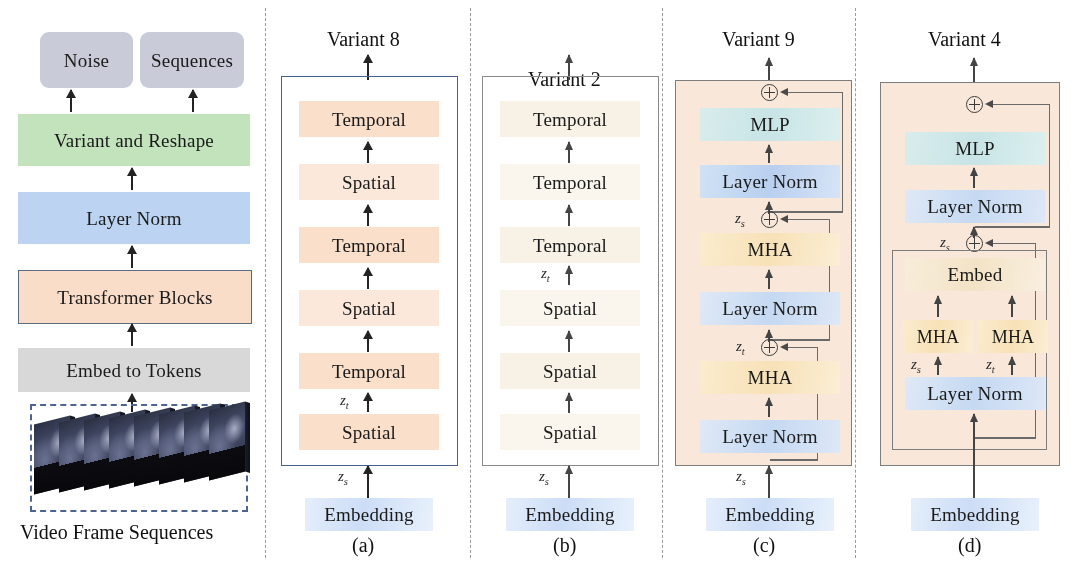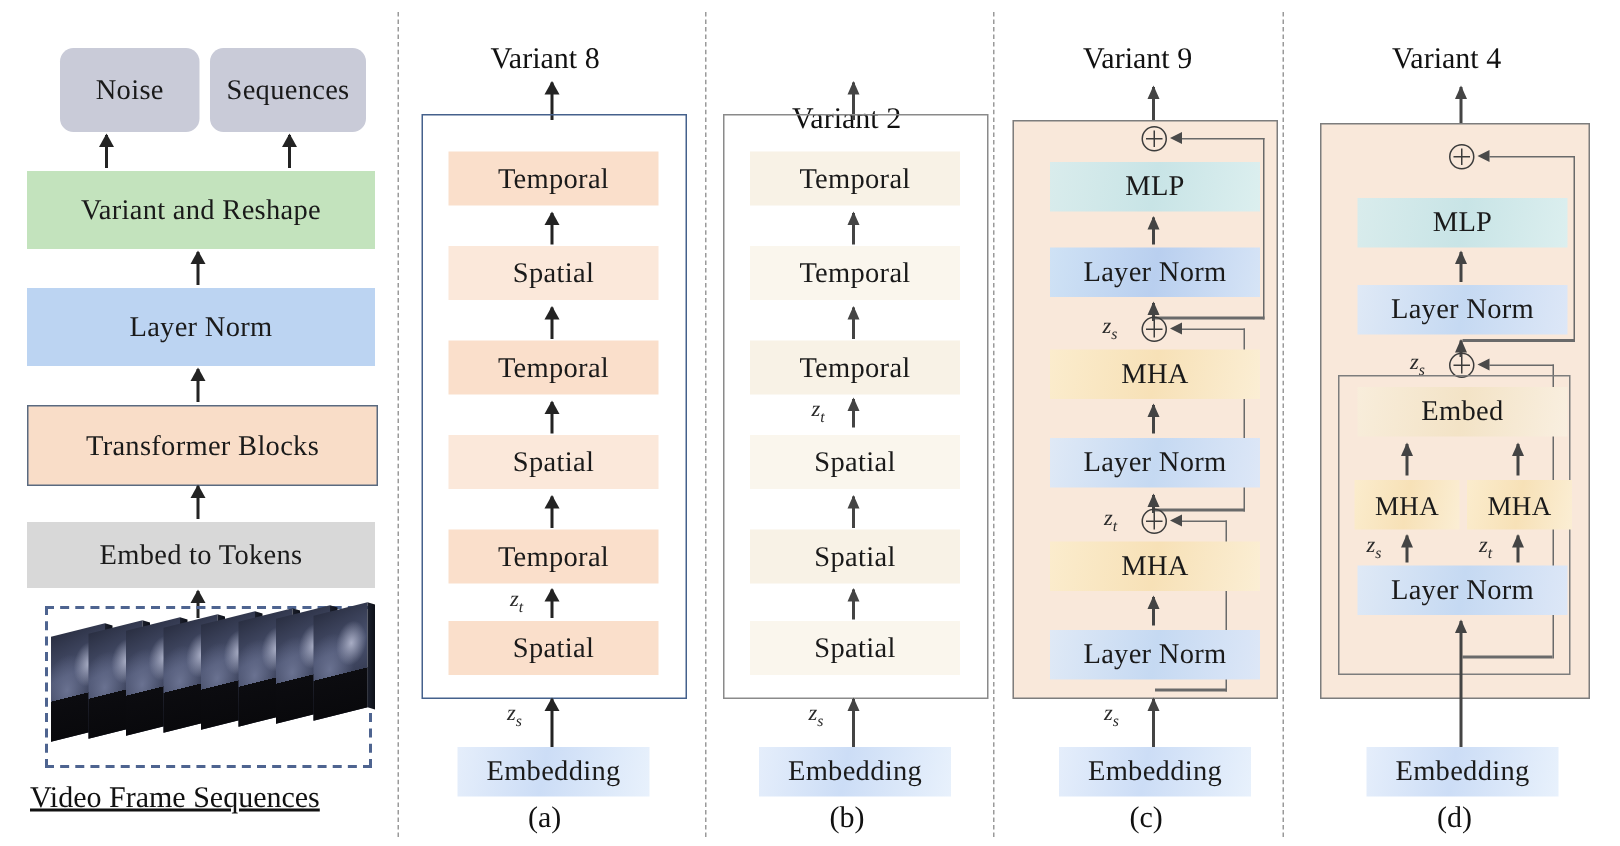--- a/index.html
+++ b/index.html
@@ -239,21 +239,21 @@
     <div class="frame" style="left:184px; top:408px; width:36px; height:70px;">
         <div class="img"></div>
         <div class="edge"></div>
       </div>
     <div class="frame" style="left:209px; top:406px; width:36px; height:70px;">
         <div class="img"></div>
         <div class="edge"></div>
       </div>
   </div>
 
-  <div class="caption" style="left:20px; top:521px;text-decoration:underline;">Video Frame Sequences</div>
+  <div class="caption" style="left:20px; top:521px;">Video Frame Sequences</div>
 </div>
 
 <div class="sep" style="left:265px;"></div>
 <div class="sep" style="left:470px;"></div>
 <div class="sep" style="left:662px;"></div>
 <div class="sep" style="left:855px;"></div>
 
 <div>
   <div class="title" style="left:327px; top:28px;">Variant 8</div>
   <div class="arrow-v" style="left:368px; top:55px;">

